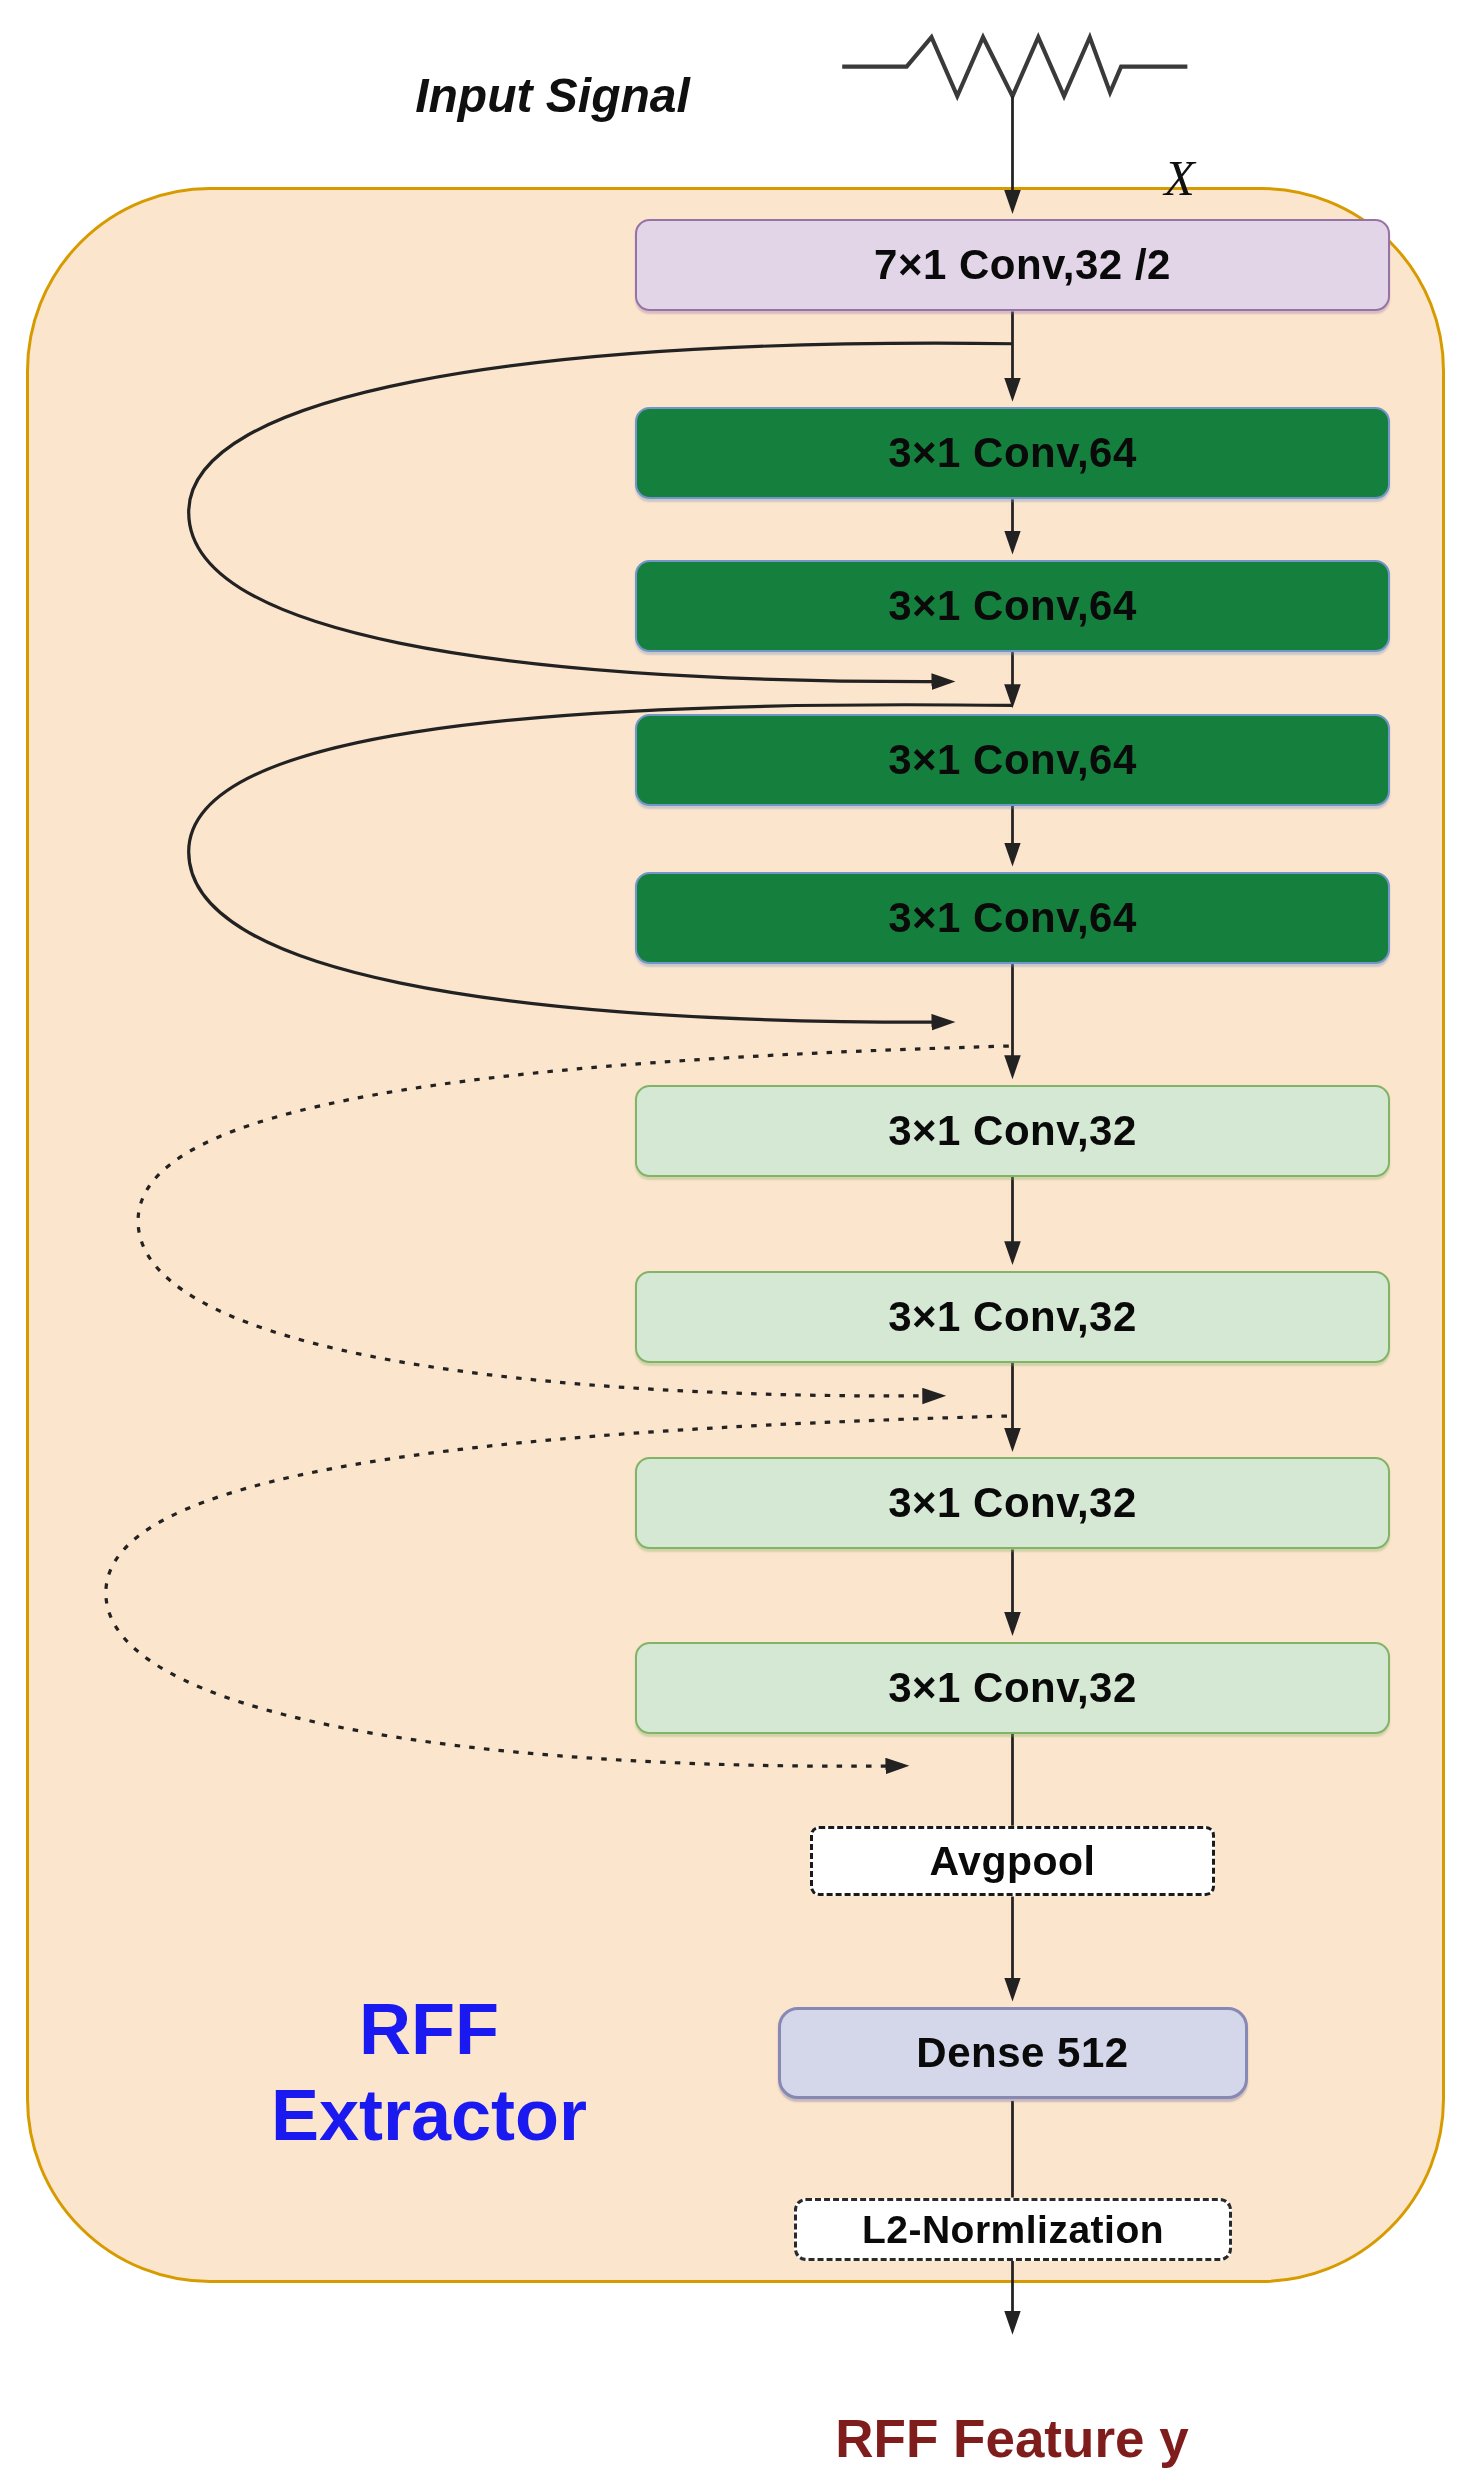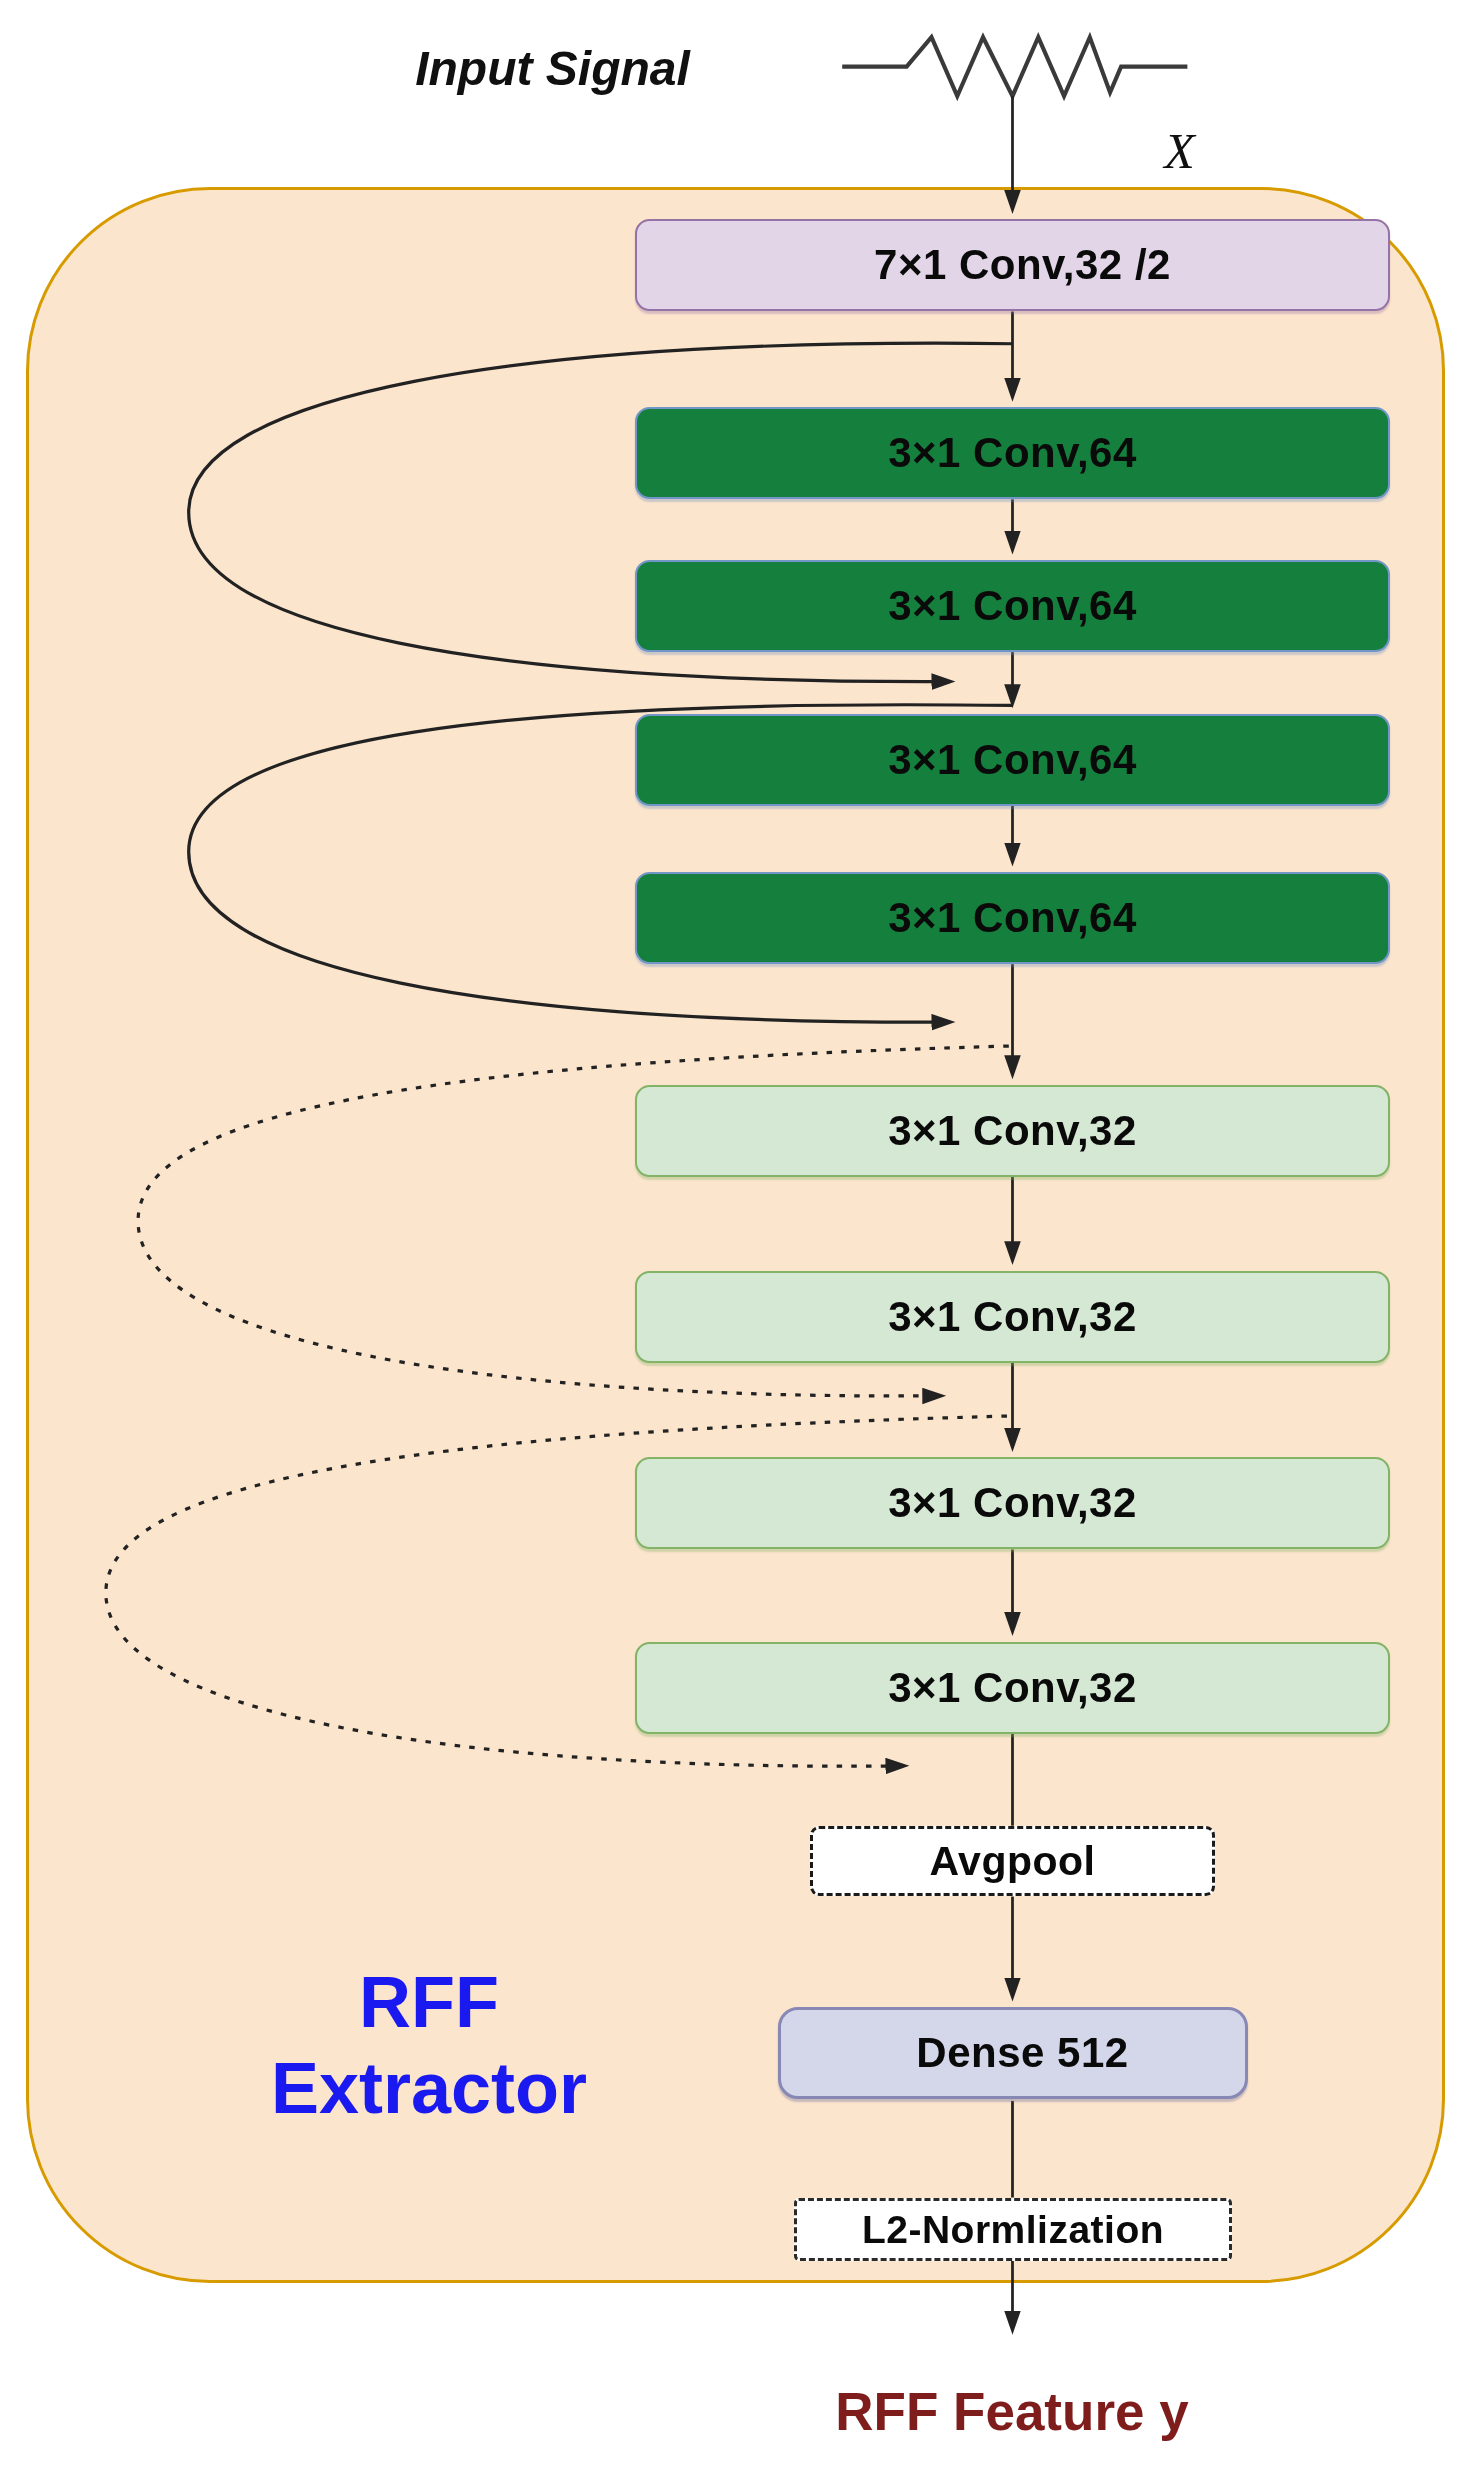--- a/index.html
+++ b/index.html
@@ -47,26 +47,27 @@
   }
   .dense-box{
     left:778px;width:470px;height:92px;
     background:#D4D6EA;border:3.7px solid #8888B4;border-radius:20px;
     font-size:42px;
     box-shadow:0 2.8px 1.8px rgba(120,120,160,.4);
     padding-left:19px;
   }
   .l2-box{
     left:794px;width:438px;height:63px;
-    background:#ffffff;border:3.7px dashed #2a2a2a;border-radius:5px;
+    background:#ffffff;border:3.7px dashed #2a2a2a;border-radius:12px;
     font-size:39px;
   }
   .free-label{
     position:absolute;z-index:4;color:#101010;
     text-align:center;
+    margin-top:27px;
   }
   #input-signal-label{
     left:304px;top:41px;width:497px;
     font-size:48px;font-weight:bold;font-style:italic;
   }
   #x-var-label{
     left:1138px;top:122px;width:83px;
     font-size:50px;font-style:italic;
     font-family:"Liberation Serif", serif;
   }

